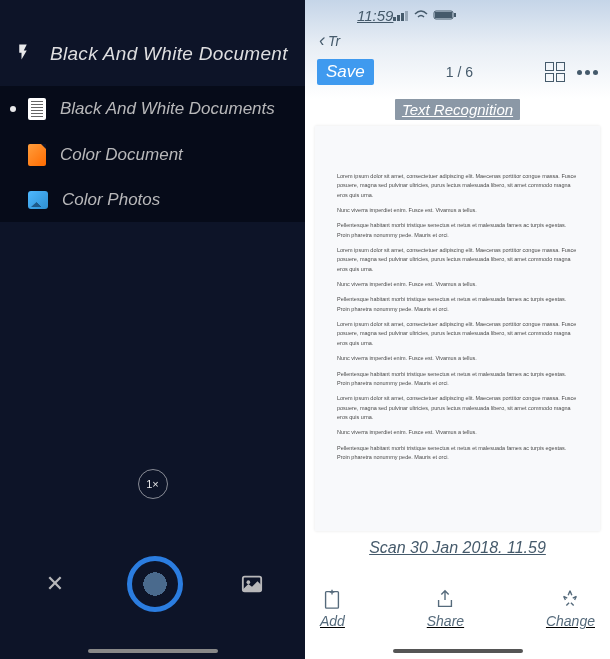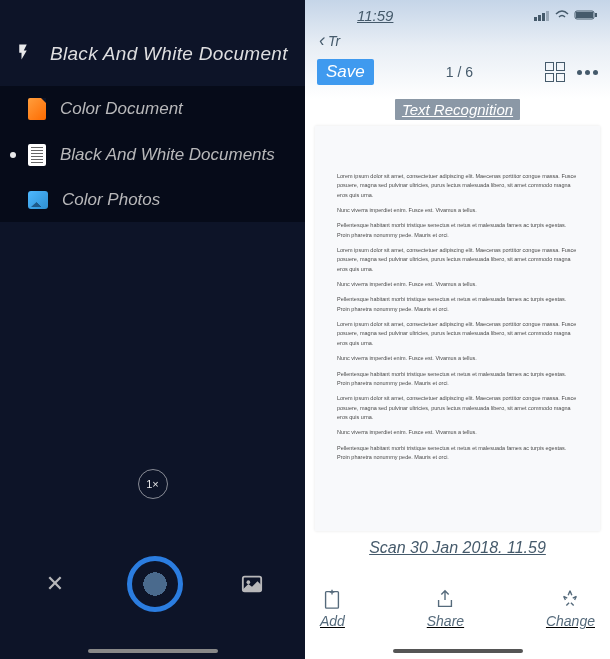--- a/index.html
+++ b/index.html
@@ -31,21 +31,21 @@
 .preview-text{position:absolute;left:6px;right:6px;top:160px;font-size:7px;color:#6b6560;line-height:1.5;font-family:serif;}
 .zoom-badge{position:absolute;bottom:160px;left:50%;transform:translateX(-50%);width:30px;height:30px;border-radius:50%;border:1px solid rgba(255,255,255,.5);display:flex;align-items:center;justify-content:center;color:#e8e8ea;font-size:11px;}
 .camera-controls{position:absolute;bottom:40px;left:0;right:0;display:flex;align-items:center;justify-content:space-between;padding:0 40px;height:70px;}
 .close-btn{color:#b8b8ba;font-size:22px;cursor:pointer;width:30px;text-align:center;}
 .shutter{width:56px;height:56px;border-radius:50%;background:radial-gradient(circle,#4a6a8d 36%,transparent 36%);border:5px solid #2b7de0;cursor:pointer;position:relative;}
 .gallery-btn{width:26px;height:22px;cursor:pointer;}
 .gallery-btn svg{width:100%;height:100%;fill:#b8b8ba;}
 .home-ind{position:absolute;bottom:6px;left:50%;transform:translateX(-50%);width:130px;height:4px;border-radius:2px;background:#888;}
 
 
-.right .status-bar{height:30px;display:flex;align-items:center;justify-content:space-between;padding:0 12px;font-size:14px;color:#455a6b;}
+.right .status-bar{height:30px;display:flex;align-items:center;padding:0 12px;font-size:14px;color:#455a6b;}
 .status-time{margin-left:40px;font-style:italic;font-size:15px;text-decoration:underline;}
 .status-icons{display:flex;gap:4px;align-items:center;}
 .back-row{padding:0 14px 4px;color:#455a6b;font-size:14px;font-style:italic;display:flex;align-items:center;gap:3px;}
 .back-row span:first-child{font-size:18px;}
 .top-bar{display:flex;align-items:center;justify-content:space-between;padding:4px 12px 14px;gap:8px;}
 .save-btn{background:#3f9aef;color:#fff;padding:3px 9px;border-radius:2px;font-size:17px;font-style:italic;cursor:pointer;}
 .page-counter{color:#455a6b;font-size:14px;}
 .top-actions{display:flex;gap:12px;align-items:center;}
 .grid-icon{width:20px;height:20px;display:grid;grid-template-columns:1fr 1fr;grid-template-rows:1fr 1fr;gap:2px;cursor:pointer;}
 .grid-icon div{border:1.5px solid #455a6b;}
@@ -83,27 +83,27 @@
   <div class="header-row">
     <span class="flash-icon">
       <svg viewBox="0 0 24 24">
           <path d="M7 2v11h3v9l7-12h-4l4-8z"></path>
         </svg>
     </span>
     <span class="mode-title">Black And White Document Car</span>
   </div>
 
   <div class="menu" id="mode-menu">
+      <div class="menu-item selected">
+        <span class="mi-icon doc-bw"></span>
+        <span>Black And White Documents</span>
+      </div>
       <div class="menu-item">
         <span class="mi-icon doc-color"></span>
         <span>Color Document</span>
-      </div>
-      <div class="menu-item selected">
-        <span class="mi-icon doc-bw"></span>
-        <span>Black And White Documents</span>
       </div>
       <div class="menu-item">
         <span class="mi-icon photo-color"></span>
         <span>Color Photos</span>
       </div>
     </div>
 
   <div class="zoom-badge">1×</div>
 
   <div class="camera-controls">

